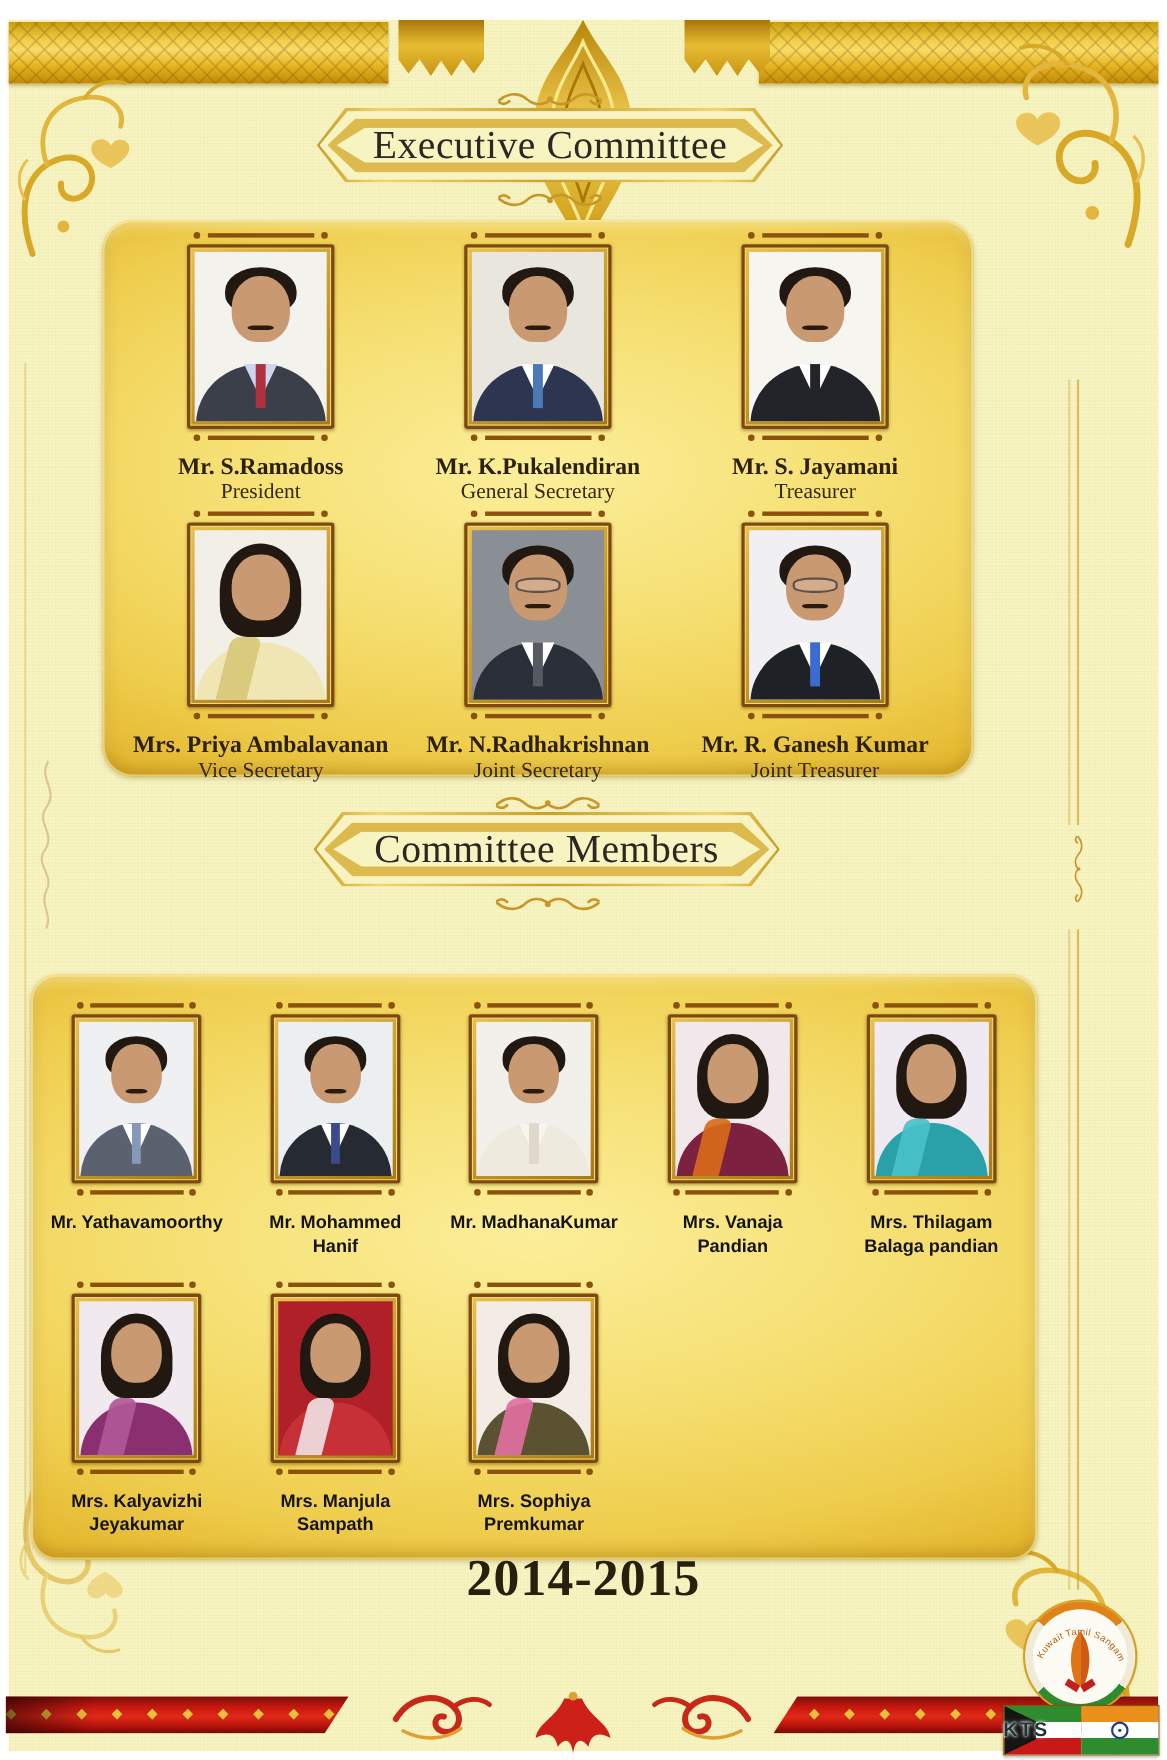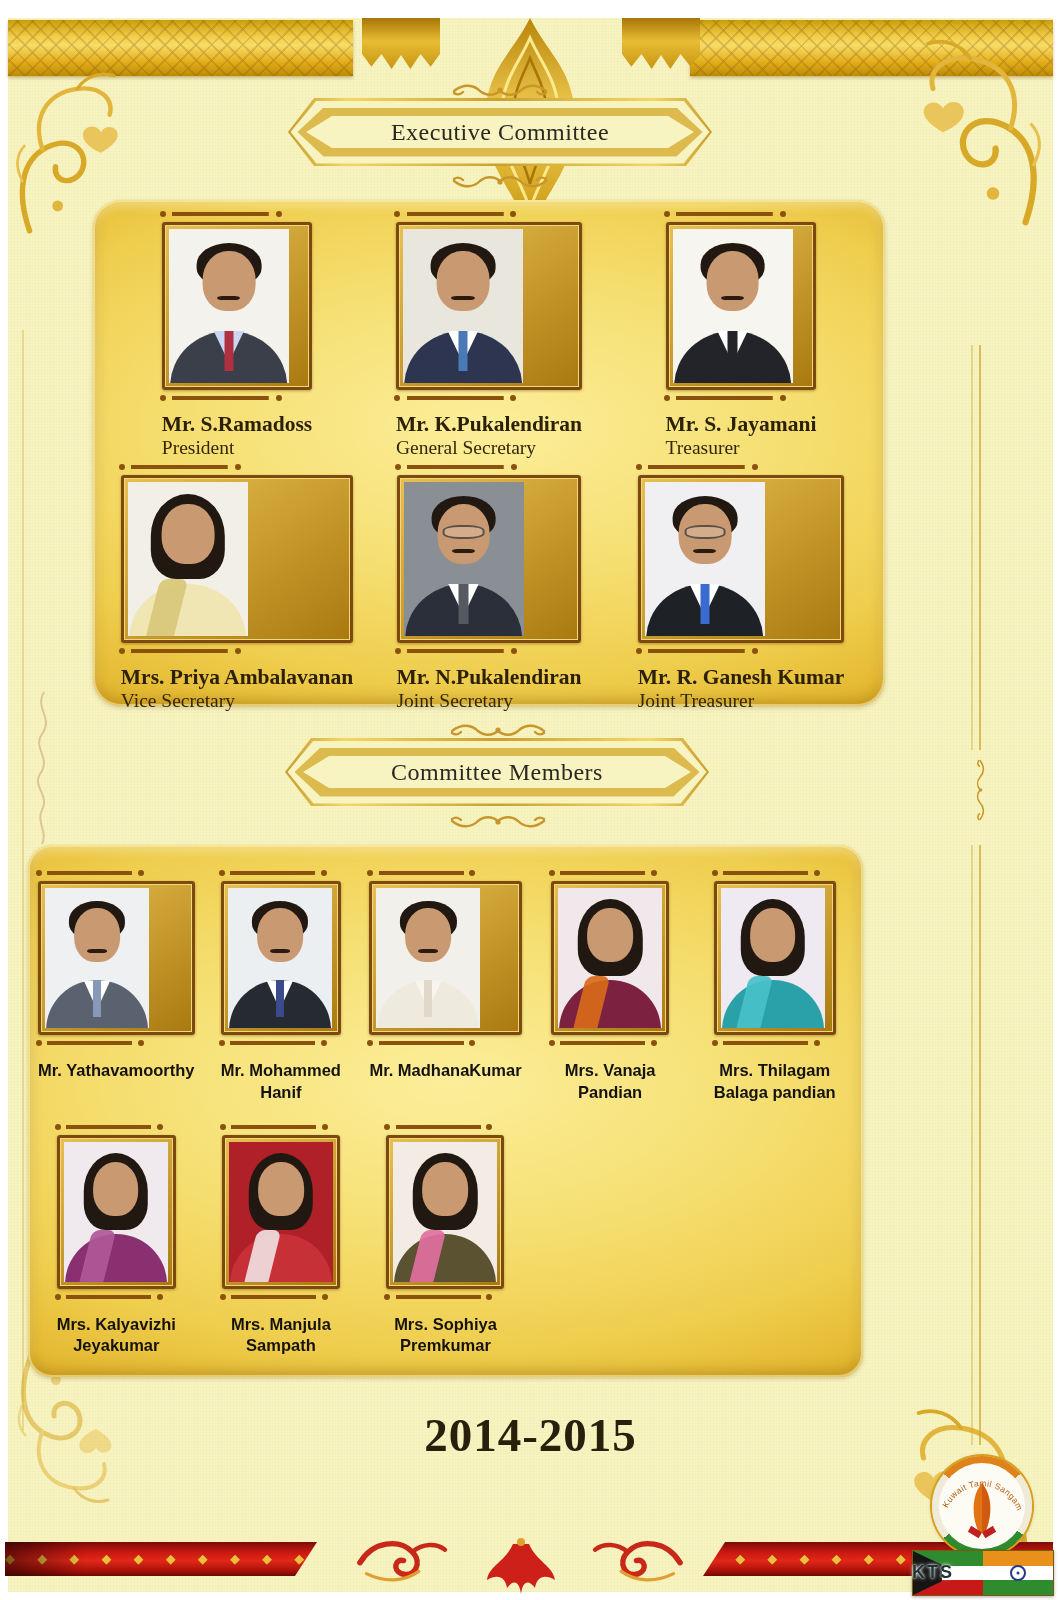--- a/index.html
+++ b/index.html
@@ -31,34 +31,34 @@
   .vl{position:absolute;width:0;border-left:2px solid rgba(205,165,45,.7);}
 
   
   .oc{clip-path:polygon(26px 0,calc(100% - 26px) 0,100% 50%,calc(100% - 26px) 100%,26px 100%,0 50%);}
   .octa{position:absolute;width:424px;height:68px;
     background:linear-gradient(90deg,#c79d2c,#f2d768 14%,#caa030 50%,#f2d768 86%,#c79d2c);}
   .octa .l2{position:absolute;inset:2.5px;background:var(--page-bg,#f7f4c2);}
   .octa .l3{position:absolute;inset:7px;background:#ddba4d;}
   .octa .l4{position:absolute;inset:8.5px;background:var(--page-bg,#f7f4c2);
     display:flex;align-items:center;justify-content:center;}
-  .octa .title-text{font-size:24px;letter-spacing:.5px;color:var(--title,#2b2722);}
+  .octa .title-text{font-size:36px;letter-spacing:.5px;color:var(--title,#2b2722);}
 
   
   .gpanel{position:absolute;border-radius:28px;
     background:
       radial-gradient(ellipse 120% 90% at 50% 45%, #fcee9a 0%, #f6e074 30%, #efce4e 55%, #ddaa1d 80%, #bd8a0a 100%);
     box-shadow:inset 0 0 0 2px rgba(255,240,170,.55), inset 0 -6px 14px rgba(130,85,0,.35),
                inset 0 6px 10px rgba(255,250,200,.5), 0 2px 4px rgba(120,80,0,.25);}
   .grid{position:absolute;inset:0;display:grid;align-content:space-evenly;justify-items:center;}
   .exec-grid{grid-template-columns:repeat(3,1fr);padding:6px 18px;}
   .mem-grid{grid-template-columns:repeat(5,1fr);padding:4px 6px;}
 
   
-  .card{display:flex;flex-direction:column;}
+  .card{display:flex;flex-direction:column;align-items:center;}
   .po{position:relative;width:118px;height:12px;margin:2px 0;
       background:linear-gradient(#8a520e,#8a520e) center/82% 4px no-repeat;}
   .po::before,.po::after{content:'';position:absolute;top:3px;width:6px;height:6px;border-radius:50%;background:#8a520e;}
   .po::before{left:-2px;} .po::after{right:-2px;}
   .photo-frame{padding:4px;border:3px solid var(--frame,#7c4a0e);border-radius:3px;
     background:linear-gradient(145deg,#e8c050,#a9790f);
     box-shadow:inset 0 0 0 1px #f2d878, 0 1px 3px rgba(90,55,0,.4);}
   .photo{position:relative;overflow:hidden;background:var(--bg,#eeeeee);}
   .exec .photo{width:120px;height:154px;}
   .mem  .photo{width:104px;height:140px;}
@@ -293,21 +293,21 @@
       <div class="card exec">
         <div class="po"></div>
         <div class="photo-frame">
           <div class="photo glasses" style="--bg: #8a8f96; --outfit: #2b2f3a; --shirt: #ffffff; --accent: #555a60;">
             <div class="hair"></div>
             <div class="face"></div>
             <div class="body"></div>
           </div>
         </div>
         <div class="po"></div>
-        <div class="mname">Mr. N.Pukalendiran</div>
+        <div class="mname">Mr. N.Radhakrishnan</div>
         <div class="mrole">Joint Secretary</div>
       </div>
 
       <div class="card exec">
         <div class="po"></div>
         <div class="photo-frame">
           <div class="photo glasses" style="--bg: #f0f0f2; --outfit: #1e2126; --shirt: #ffffff; --accent: #3a6bd0;">
             <div class="hair"></div>
             <div class="face"></div>
             <div class="body"></div>
@@ -330,21 +330,21 @@
           <div class="l4 oc">
       <span class="title-text">Committee Members</span>
     </div>
         </div>
       </div>
   </div>
   <svg class="dec" style="left:446px;top:812px;width:104px;height:18px;transform:scaleY(-1)" viewBox="0 0 100 18">
       <use href="#scrollpair"></use>
     </svg>
 
-  <div class="gpanel" style="left:28px;top:845px;width:835px;height:532px;border-radius:24px">
+  <div class="gpanel" style="left:28px;top:886px;width:915px;height:532px;border-radius:24px">
     <div class="grid mem-grid">
 
       <div class="card mem">
         <div class="po" style="width:104px"></div>
         <div class="photo-frame">
           <div class="photo" style="--bg: #eef0f2; --outfit: #5a6270; --shirt: #ffffff; --accent: #8898b8;">
             <div class="hair"></div>
             <div class="face"></div>
             <div class="body"></div>
           </div>

